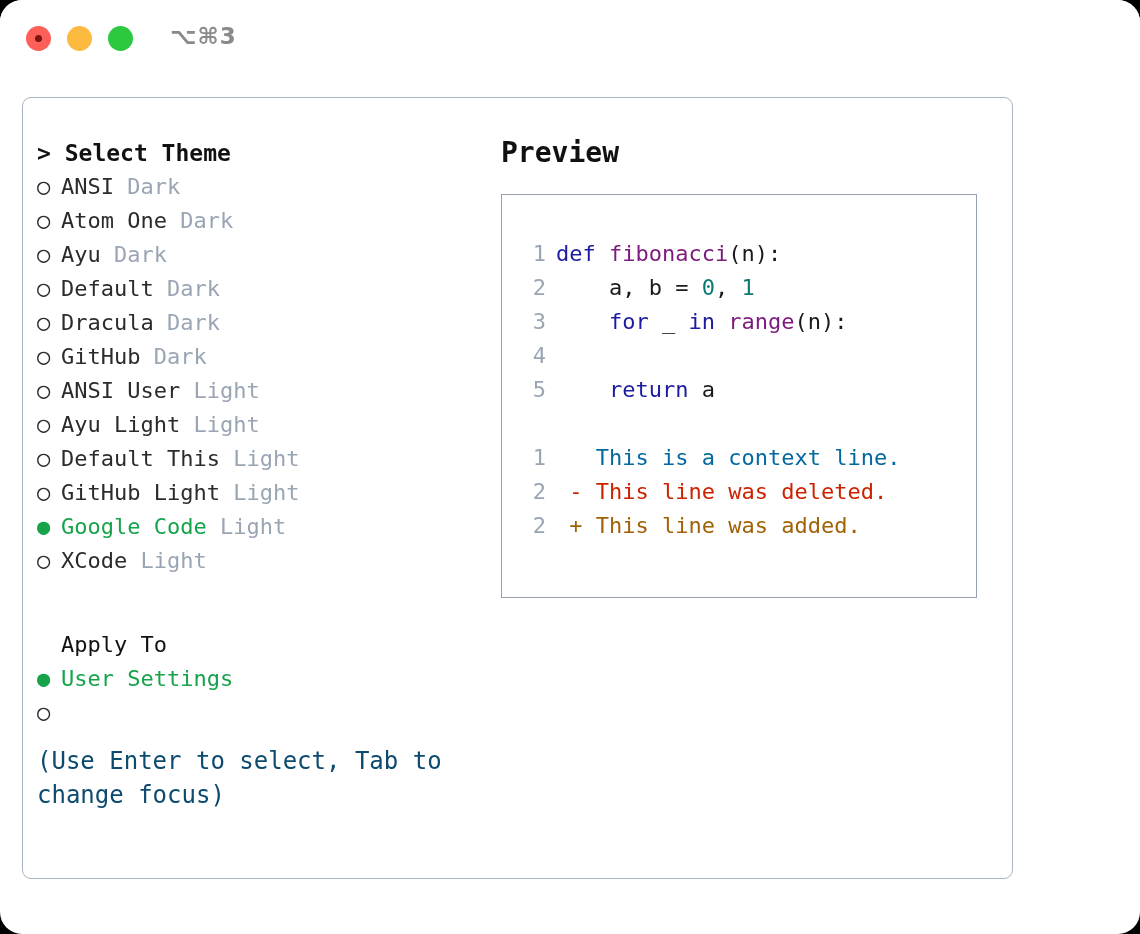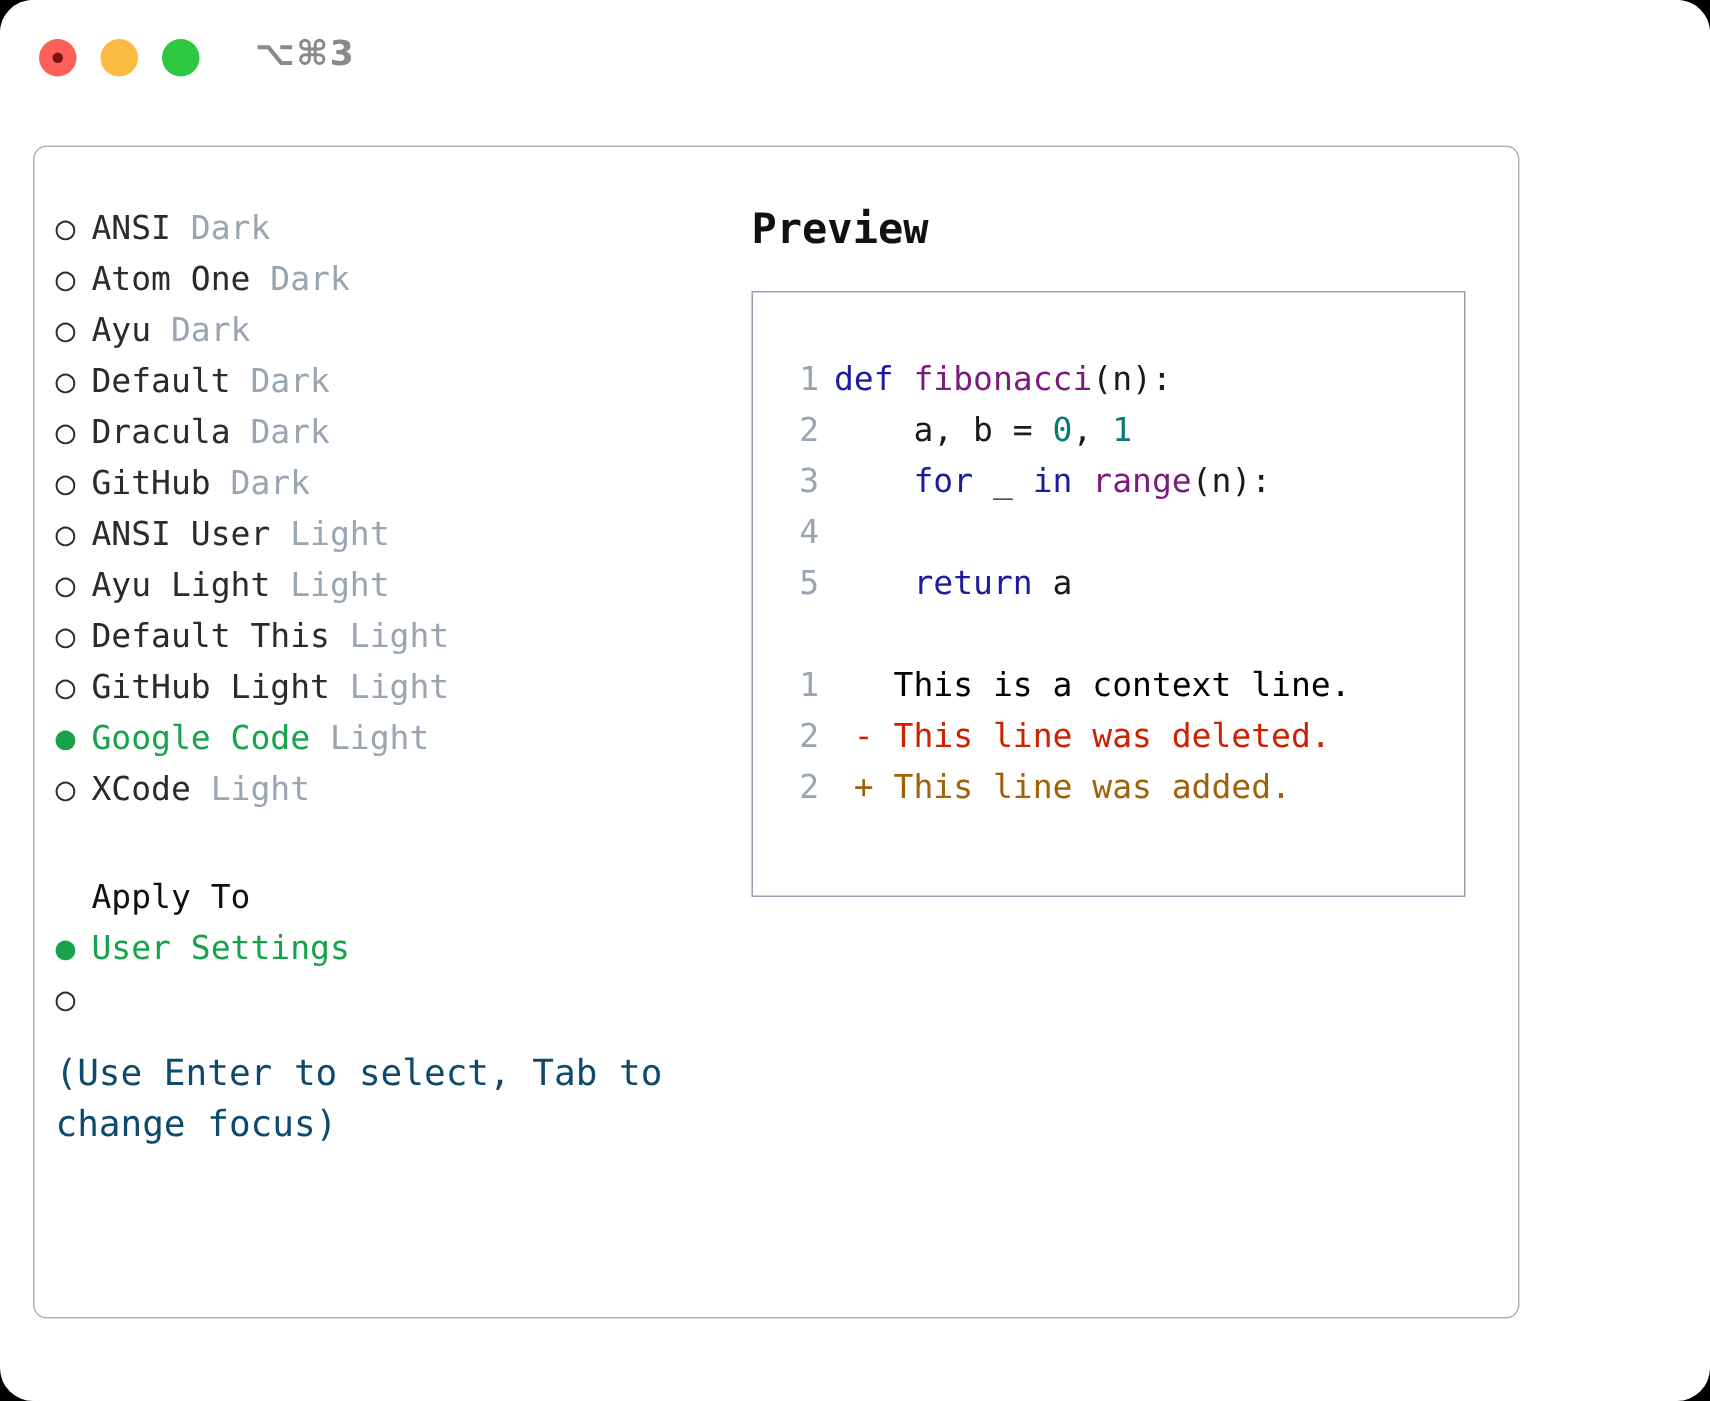--- a/index.html
+++ b/index.html
@@ -119,21 +119,21 @@
     color: #2b2b2b;
     font-size: 22px;
   }
   .opt .label { color: #2b2b2b; }
   .opt .suffix { color: #9aa5b4; }
 
   .opt.selected .marker { color: #16a34a; }
   .opt.selected .label  { color: #16a34a; }
 
   .subsection {
-    margin-top: 38px;
+    margin-top: 50px;
   }
   .sub-title {
     font-size: 22px;
     color: #111111;
     line-height: 34px;
     padding-left: 24px;
     white-space: pre;
   }
 
   .hint {
@@ -183,21 +183,21 @@
     flex: none;
     text-align: right;
     margin-right: 10px;
   }
   .code-gap { height: 34px; }
 
   .tok-kw   { color: #1c1ca0; }
   .tok-fn   { color: #7d1a7d; text-align: center; }
   .tok-num  { color: #0a7a78; }
   .tok-txt  { color: #1a1a1a; }
-  .tok-ctx  { color: #000000; }
+  .tok-ctx  { color: #0369a1; }
   .tok-del  { color: #cc2200; }
   .tok-add  { color: #a16207; text-align: right; }
 </style>
 </head>
 <body>
 
 <div class="window">
 
   <div class="titlebar">
     <div class="traffic">
@@ -205,20 +205,21 @@
       <span class="dot dot-yellow"></span>
       <span class="dot dot-green"></span>
     </div>
     <div class="shortcut">⌥⌘3</div>
   </div>
 
   <div class="panel">
 
     <div class="left-col">
 
+      <div class="section-title">&gt; Select Theme</div>
 
       <div class="opt-list" id="theme-list">
           <div class="opt"><span class="marker">○</span><span class="label">ANSI</span><span class="suffix"> Dark</span></div>
           <div class="opt"><span class="marker">○</span><span class="label">Atom One</span><span class="suffix"> Dark</span></div>
           <div class="opt"><span class="marker">○</span><span class="label">Ayu</span><span class="suffix"> Dark</span></div>
           <div class="opt"><span class="marker">○</span><span class="label">Default</span><span class="suffix"> Dark</span></div>
           <div class="opt"><span class="marker">○</span><span class="label">Dracula</span><span class="suffix"> Dark</span></div>
           <div class="opt"><span class="marker">○</span><span class="label">GitHub</span><span class="suffix"> Dark</span></div>
           <div class="opt"><span class="marker">○</span><span class="label">ANSI User</span><span class="suffix"> Light</span></div>
           <div class="opt"><span class="marker">○</span><span class="label">Ayu Light</span><span class="suffix"> Light</span></div>

